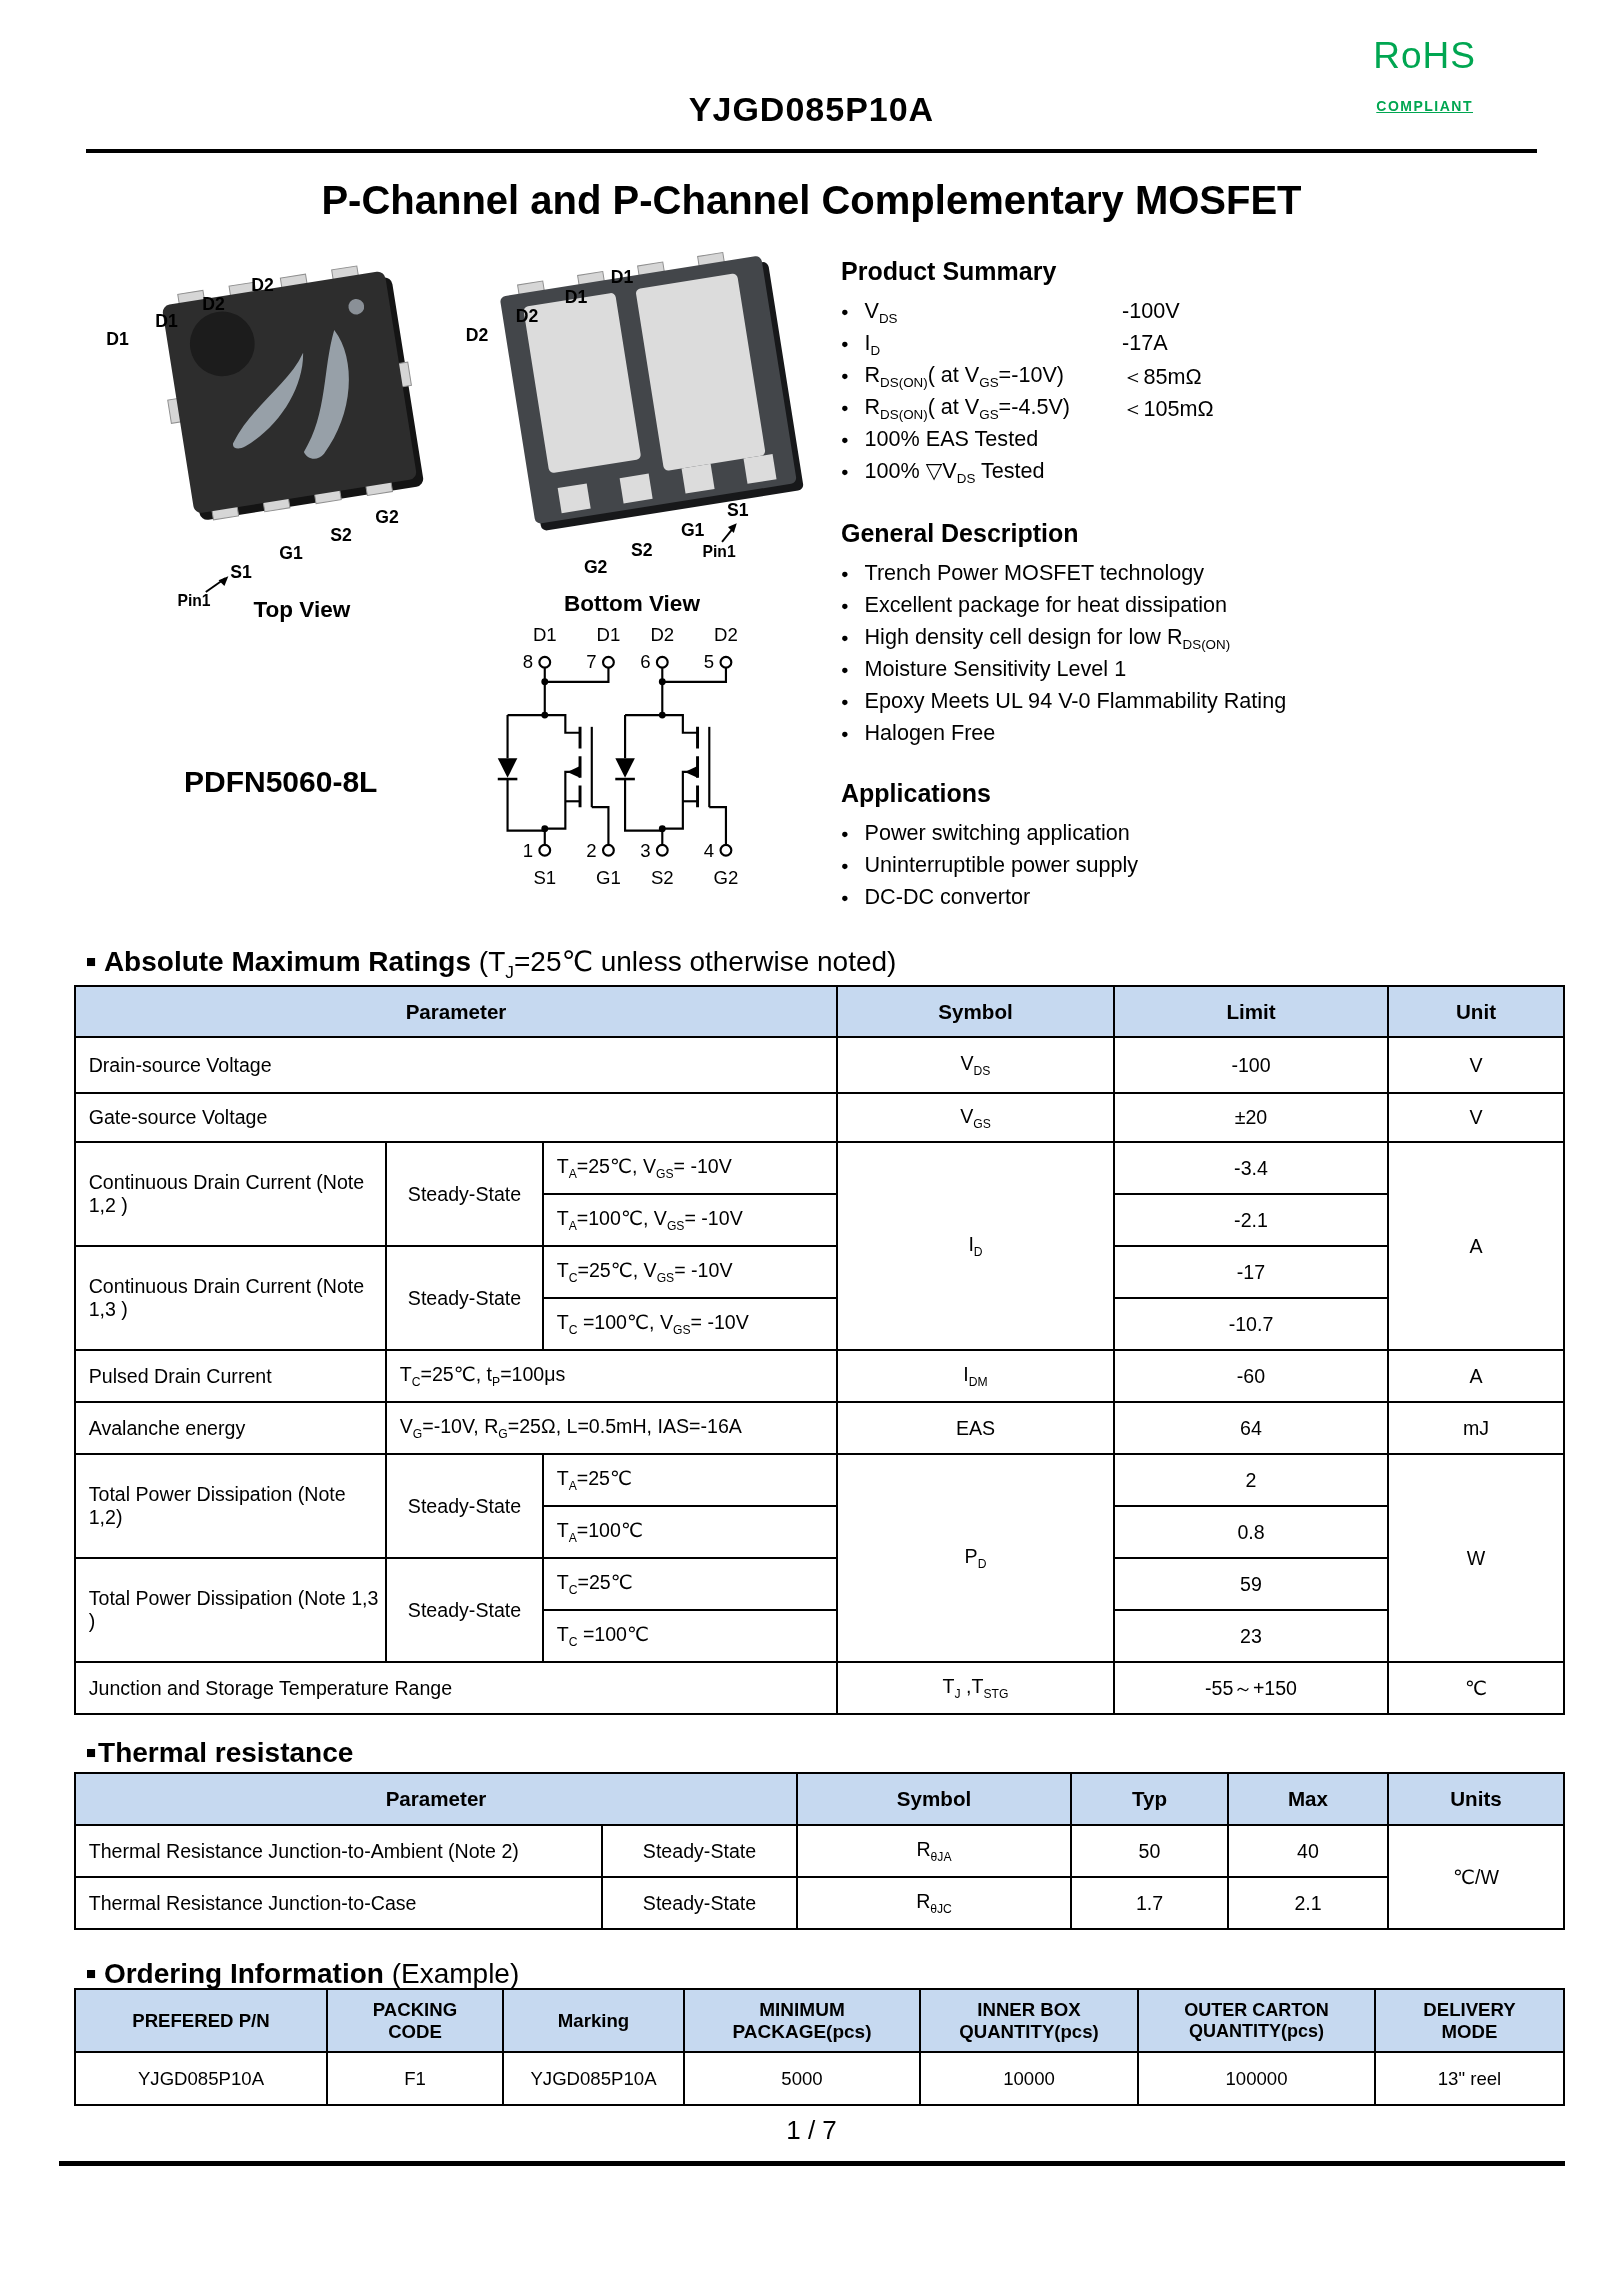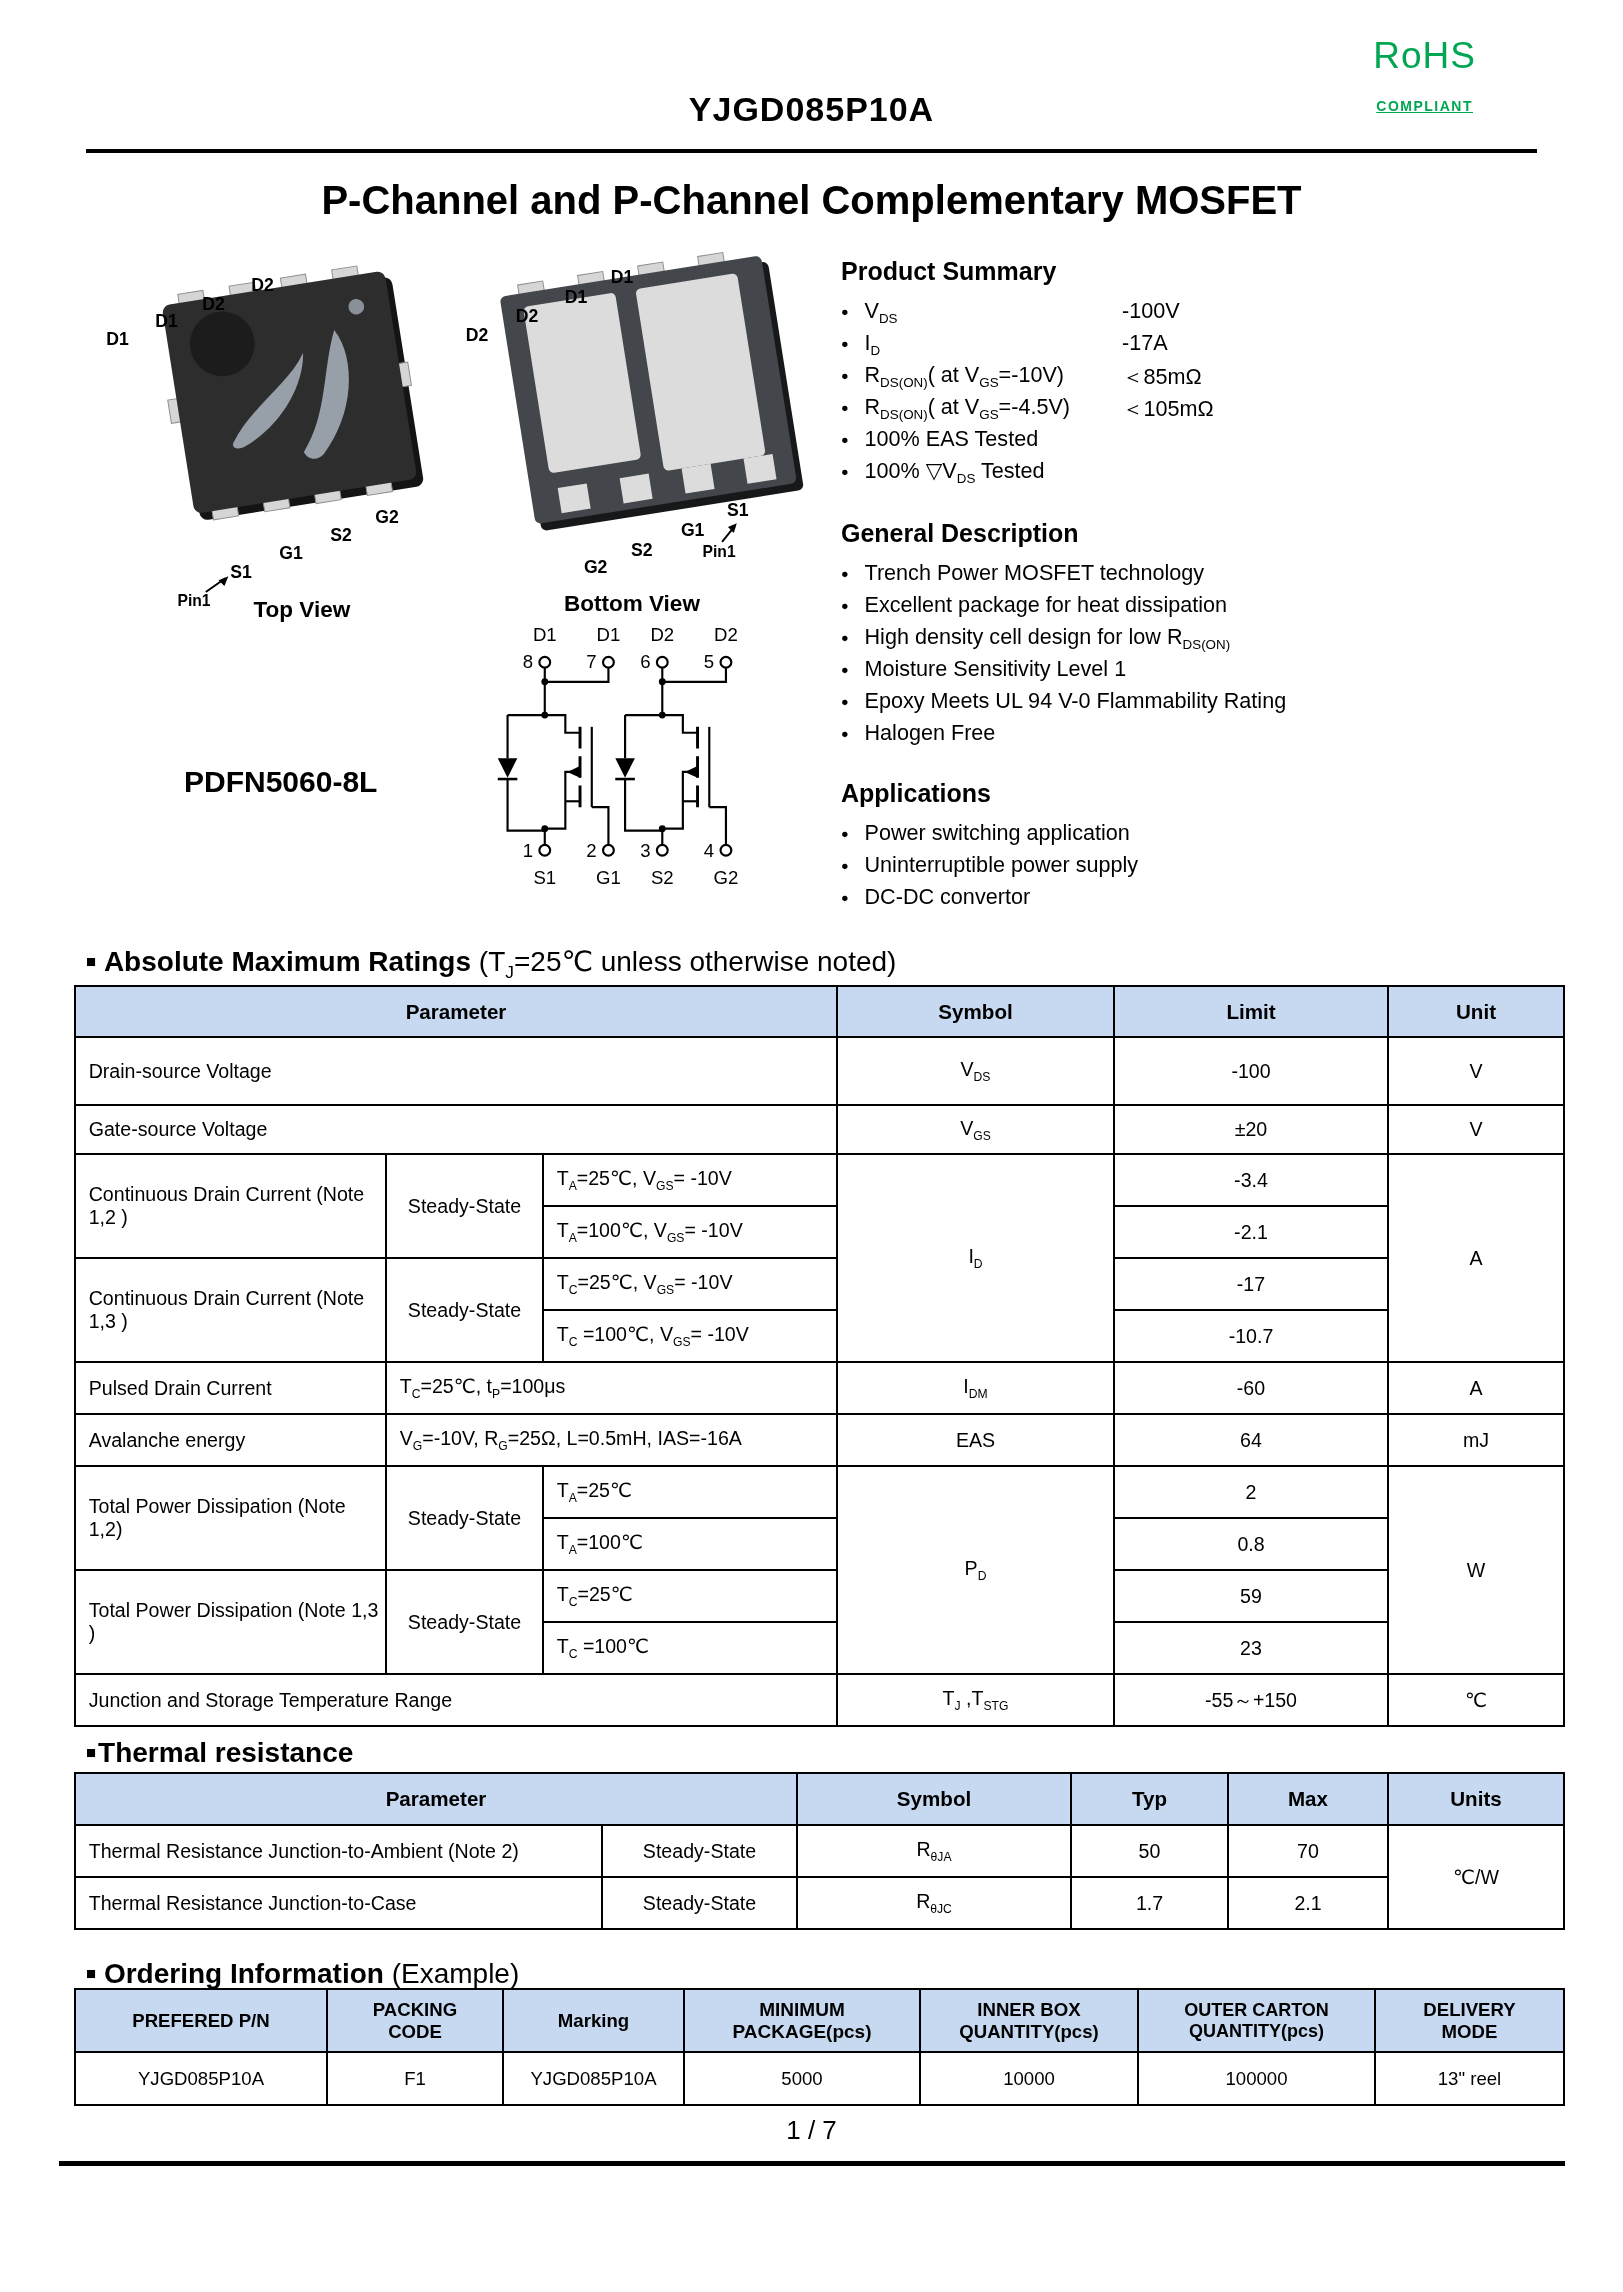--- a/index.html
+++ b/index.html
@@ -288,21 +288,21 @@
         <col style="width:274px">
         <col style="width:176px">
       </colgroup>
     <tbody>
         <tr style="height:51px">
       <th colspan="3">Parameter</th>
       <th>Symbol</th>
       <th>Limit</th>
       <th>Unit</th>
     </tr>
-    <tr style="height:68px">
+    <tr style="height:56px">
       <td colspan="3" class="pl">Drain-source Voltage</td>
       <td>V<sub>DS</sub></td>
       <td>-100</td>
       <td>V</td>
     </tr>
     <tr style="height:49px">
       <td colspan="3" class="pl">Gate-source Voltage</td>
       <td>V<sub>GS</sub></td>
       <td>±20</td>
       <td>V</td>
@@ -393,21 +393,21 @@
       <th>Symbol</th>
       <th>Typ</th>
       <th>Max</th>
       <th>Units</th>
     </tr>
     <tr style="height:52px">
       <td class="pl">Thermal Resistance Junction-to-Ambient  (Note 2)</td>
       <td>Steady-State</td>
       <td>R<sub>θJA</sub></td>
       <td>50</td>
-      <td>70</td>
+      <td>40</td>
       <td rowspan="2">℃/W</td>
     </tr>
     <tr style="height:52px">
       <td class="pl">Thermal Resistance Junction-to-Case</td>
       <td>Steady-State</td>
       <td>R<sub>θJC</sub></td>
       <td>1.7</td>
       <td>2.1</td>
     </tr>
   </tbody>

